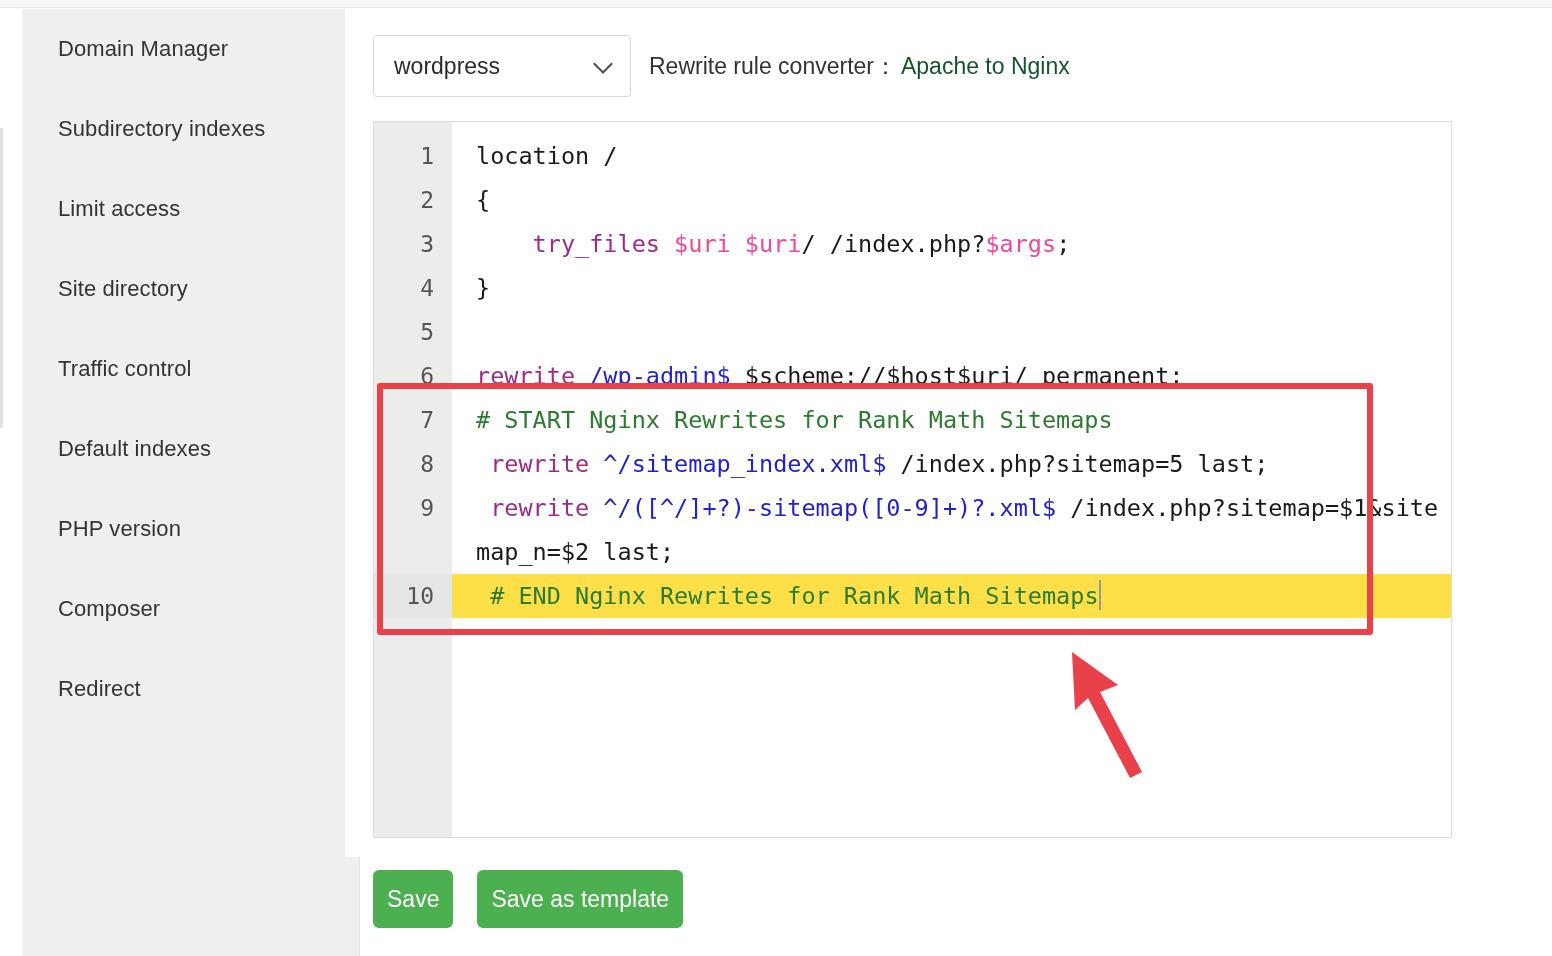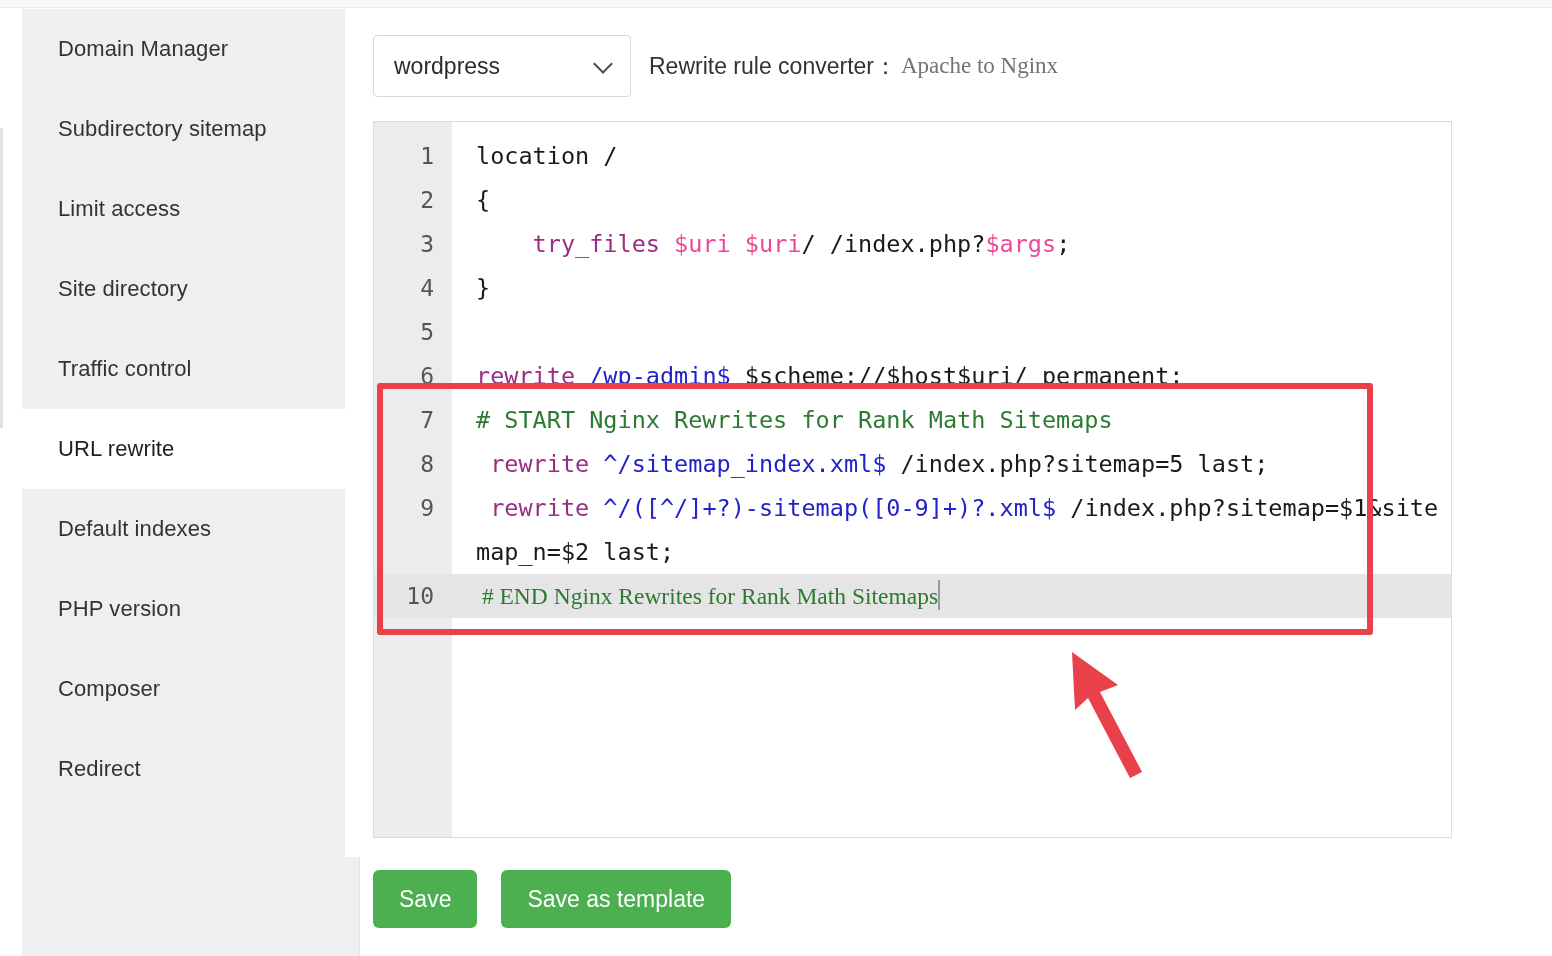--- a/index.html
+++ b/index.html
@@ -74,44 +74,43 @@
     border-bottom: 2.5px solid #4a4a4a;
     transform: translateY(-65%) rotate(45deg);
   }
   .toolbar-label {
     margin-left: 18px;
     font-size: 23px; color: #333333;
     white-space: nowrap;
   }
   .toolbar-link {
     margin-left: 4px;
-    font-size: 23px; color: #737373;
+    font-size: 23px; color: #14532d;
     text-decoration: none; cursor: pointer;
     white-space: nowrap;
-    font-family: Liberation Serif, serif;
   }
 
   
   .editor {
     position: absolute; left: 28px; top: 112px;
     width: 1079px; height: 717px;
     border: 1px solid #dcdcdc;
     background: #ffffff;
     overflow: hidden;
   }
   .gutter-bg {
     position: absolute; left: 0; top: 0; width: 78px; height: 100%;
     background: #ececec;
   }
   .code-area {
     position: absolute; left: 0; top: 12px; width: 100%;
   }
   .cline { position: relative; display: block; width: 100%; min-height: 44px; }
   .cline.active .ln, .cline.active .ctext { background: #e5e5e5; }
-  .cline.active .ctext { background: #e5e5e5; font-family: Liberation Serif, serif; }
+  .cline.active .ctext { background: #fde047; }
   .ln {
     position: absolute; left: 0; top: 0;
     width: 78px; height: 44px;
     text-align: right; padding-right: 18px;
     font-family: "DejaVu Sans Mono", monospace;
     font-size: 23px; line-height: 44px;
     color: #555555;
   }
   .ctext {
     margin-left: 78px;
@@ -147,53 +146,50 @@
   
   .arrow-svg { position: absolute; left: 1040px; top: 630px; pointer-events: none; }
 
   
   .btn-row { position: absolute; left: 28px; top: 861px; display: flex; gap: 24px; }
   .btn {
     background: #4caf50; color: #ffffff;
     border: none; border-radius: 6px;
     font-family: "Liberation Sans", sans-serif;
     font-size: 23px;
-    padding: 0 26px; height: 58px;
+    padding: 0 14px; height: 58px;
     cursor: pointer;
   }
 </style>
 </head>
 <body>
 
 <div id="root">
 
   <div class="top-strip"></div>
 
   <div class="left-rail">
     <div class="left-rail-thumb"></div>
   </div>
 
   <nav class="sidebar">
     <div class="nav-item">
         <span>Domain Manager</span>
       </div>
     <div class="nav-item">
-        <span>Subdirectory sitemap</span>
+        <span>Subdirectory indexes</span>
       </div>
     <div class="nav-item">
         <span>Limit access</span>
       </div>
     <div class="nav-item">
         <span>Site directory</span>
       </div>
     <div class="nav-item">
         <span>Traffic control</span>
-      </div>
-    <div class="nav-item active">
-        <span>URL rewrite</span>
       </div>
     <div class="nav-item">
         <span>Default indexes</span>
       </div>
     <div class="nav-item">
         <span>PHP version</span>
       </div>
     <div class="nav-item">
         <span>Composer</span>
       </div>

